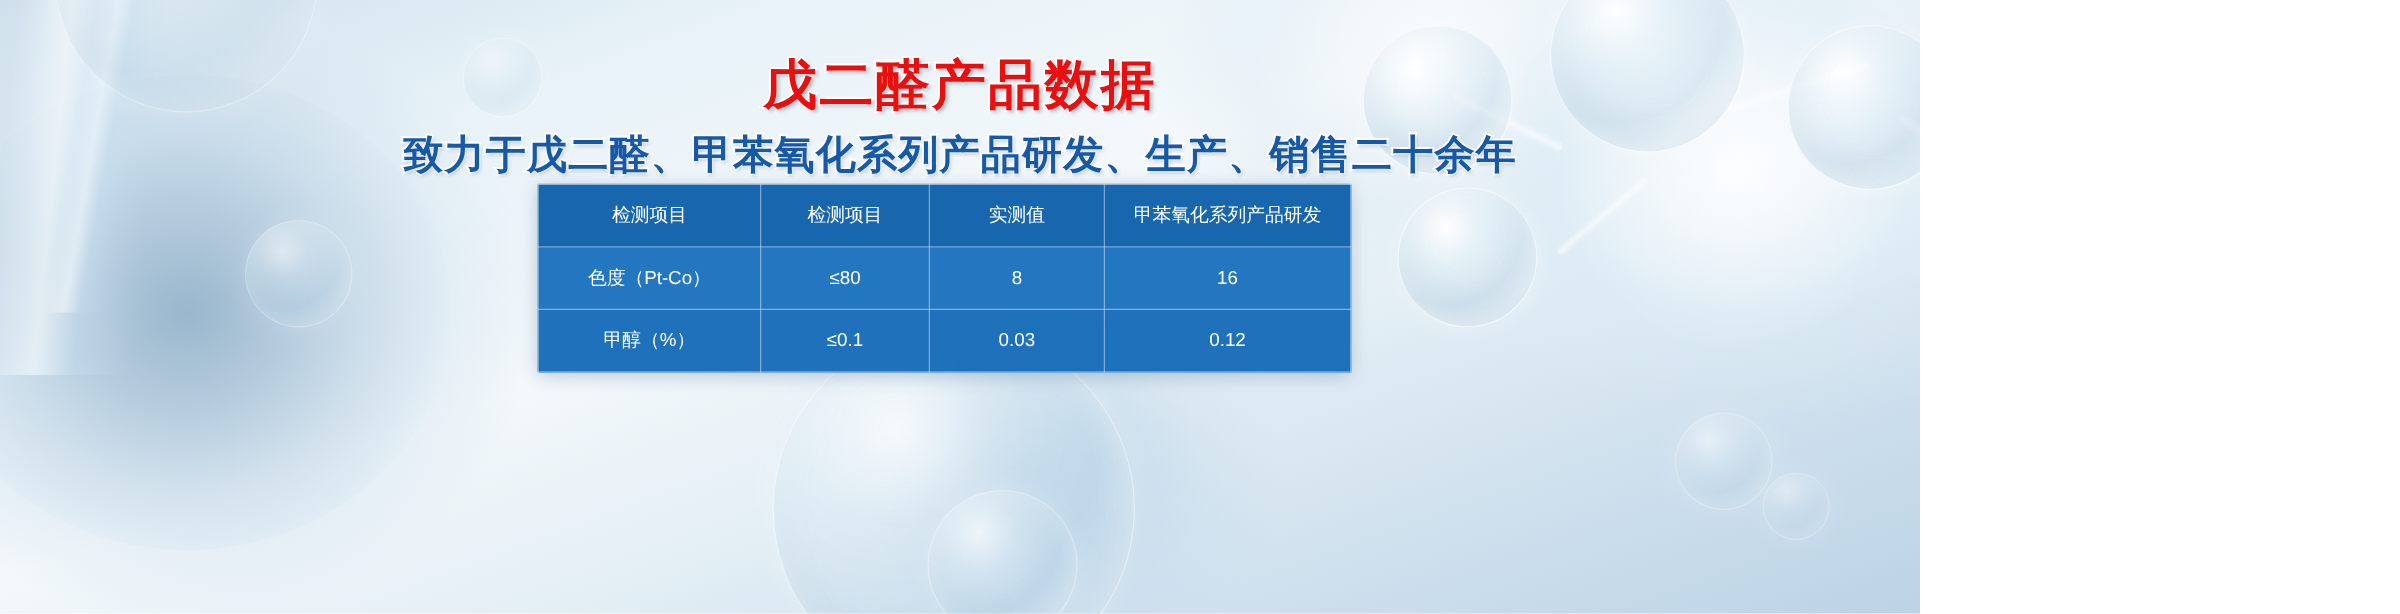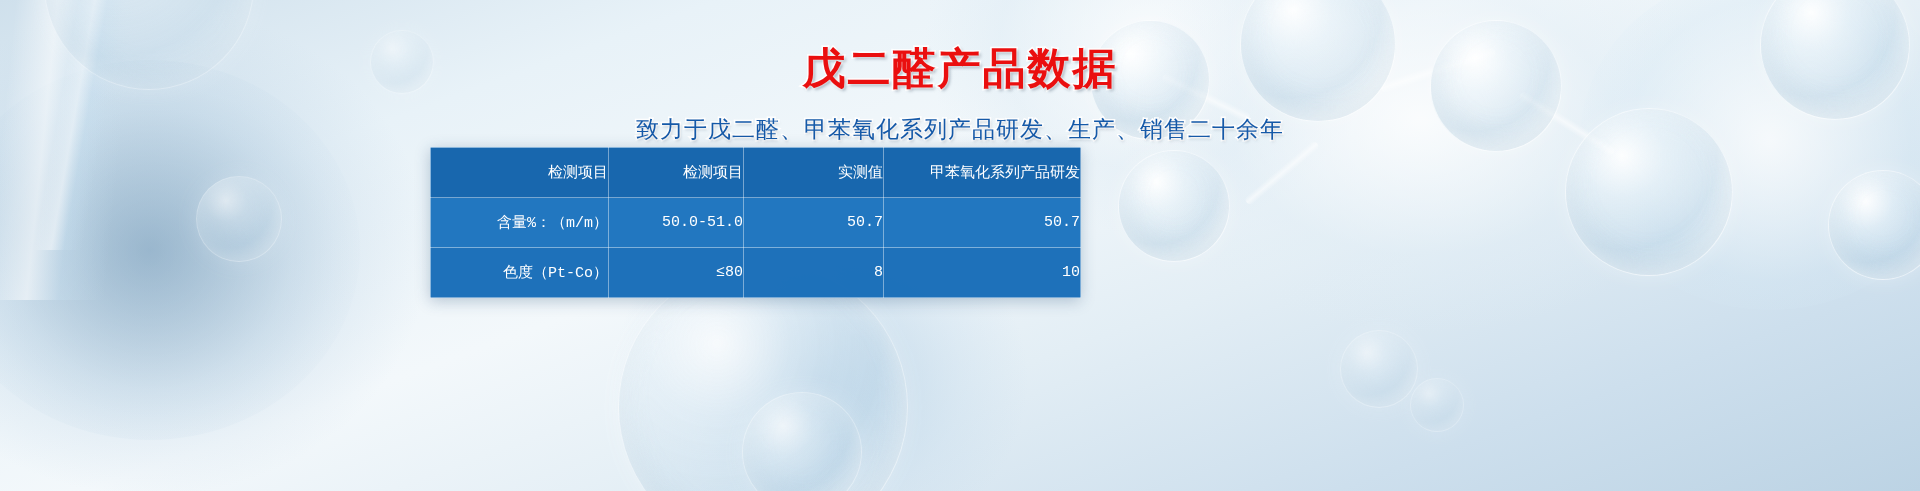--- a/index.html
+++ b/index.html
@@ -3,21 +3,21 @@
 <meta charset="utf-8">
 <style>
   * { box-sizing: border-box; margin: 0; padding: 0; }
   html, body {
     width: 1920px; height: 491px;
     overflow: hidden;
     font-family: "Liberation Sans", "DejaVu Sans", sans-serif;
   }
   #banner {
     position: relative;
-    width: 1920px; height: 491px;
+    width: 1536px; height: 491px;
     background:
       radial-gradient(ellipse 420px 300px at 1420px 120px, rgba(255,255,255,0.75) 0%, rgba(226,238,246,0.35) 45%, rgba(255,255,255,0) 72%),
       radial-gradient(ellipse 300px 260px at 1150px 40px, rgba(255,255,255,0.55) 0%, rgba(210,228,240,0.25) 50%, rgba(255,255,255,0) 75%),
       radial-gradient(ellipse 260px 230px at 820px 380px, rgba(160,195,222,0.55) 0%, rgba(190,215,235,0.25) 55%, rgba(255,255,255,0) 80%),
       radial-gradient(ellipse 340px 300px at 150px 250px, rgba(138,170,196,0.55) 0%, rgba(190,212,230,0.3) 55%, rgba(255,255,255,0) 82%),
       linear-gradient(160deg, #cfe0ec 0%, #e8f2f8 22%, #f3f8fb 44%, #e3eef5 62%, #cddfed 82%, #bcd3e4 100%);
     overflow: hidden;
   }
   
   .bubble {
@@ -60,23 +60,23 @@
     letter-spacing: 2px;
     color: #ea0f0f;
     line-height: 1.12;
     -webkit-text-stroke: 3px #ffffff;
     paint-order: stroke fill;
     text-shadow:
       0 0 2px #ffffff,
       2px 2px 3px rgba(90,110,130,0.45);
   }
   #sub-title {
-    margin-top: 22px;
-    font-size: 23px;
-    font-weight: normal;
+    margin-top: 10px;
+    font-size: 32px;
+    font-weight: bold;
     letter-spacing: 1px;
     color: #1559a8;
     -webkit-text-stroke: 3px #ffffff;
     paint-order: stroke fill;
     text-shadow: 0 0 2px #ffffff, 1px 2px 3px rgba(90,110,130,0.35);
   }
 
   
   #data-table-wrap {
     position: absolute;
@@ -88,29 +88,28 @@
   }
   table#spec-table {
     width: 650px;
     border-collapse: collapse;
     background: rgba(28,114,187,0.88);
     table-layout: fixed;
   }
   table#spec-table th,
   table#spec-table td {
     color: #ffffff;
-    text-align: right;
+    text-align: center;
     font-size: 15px;
     font-weight: normal;
     border: 1px solid rgba(255,255,255,0.42);
     padding: 0;
     height: 50px;
     vertical-align: middle;
     white-space: nowrap;
-    font-family: Liberation Mono, monospace;
   }
   table#spec-table thead tr { background: rgba(22,101,173,0.92); }
   table#spec-table thead th { font-size: 15px; }
   table#spec-table tbody tr { background: rgba(30,118,192,0.85); }
   table#spec-table tbody tr:nth-child(even) { background: rgba(26,110,184,0.85); }
 
   col.c1 { width: 178px; }
   col.c2 { width: 135px; }
   col.c3 { width: 140px; }
   col.c4 { width: 197px; }
@@ -162,28 +161,28 @@
       <thead>
         <tr>
           <th>检测项目</th>
           <th>检测项目</th>
           <th>实测值</th>
           <th>甲苯氧化系列产品研发</th>
         </tr>
       </thead>
       <tbody>
         <tr>
-          <td>含量%：（m/m）</td>
-          <td>50.0-51.0</td>
-          <td>50.7</td>
-          <td>50.7</td>
-        </tr>
-        <tr>
           <td>色度（Pt-Co）</td>
           <td>≤80</td>
           <td>8</td>
-          <td>10</td>
+          <td>16</td>
+        </tr>
+        <tr>
+          <td>甲醇（%）</td>
+          <td>≤0.1</td>
+          <td>0.03</td>
+          <td>0.12</td>
         </tr>
       </tbody>
     </table>
   </div>
 
 </div>
 
 </body></html>

